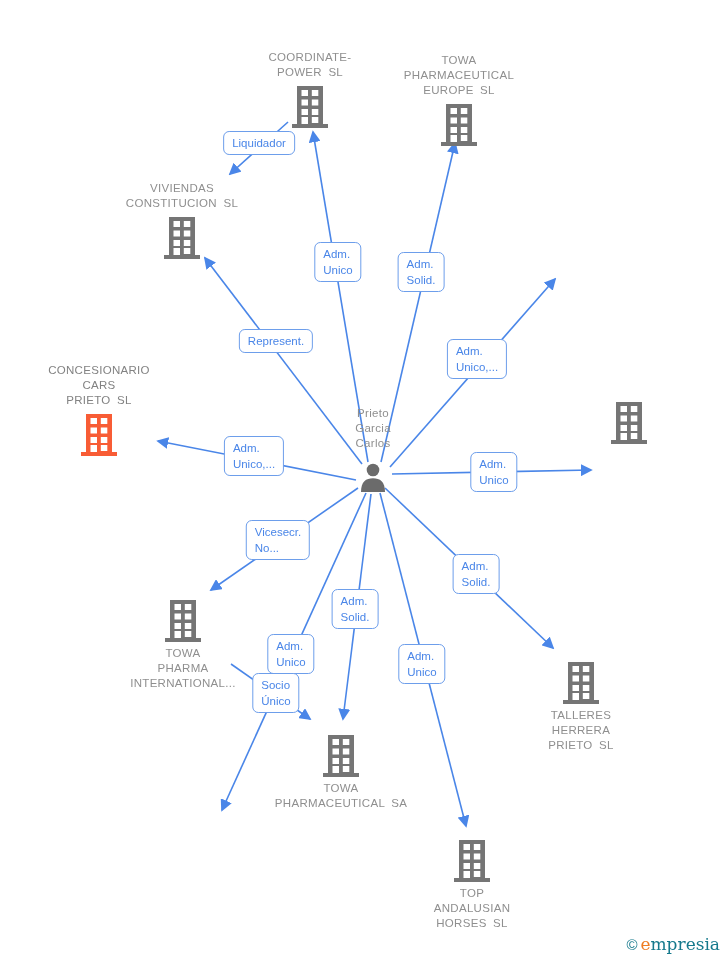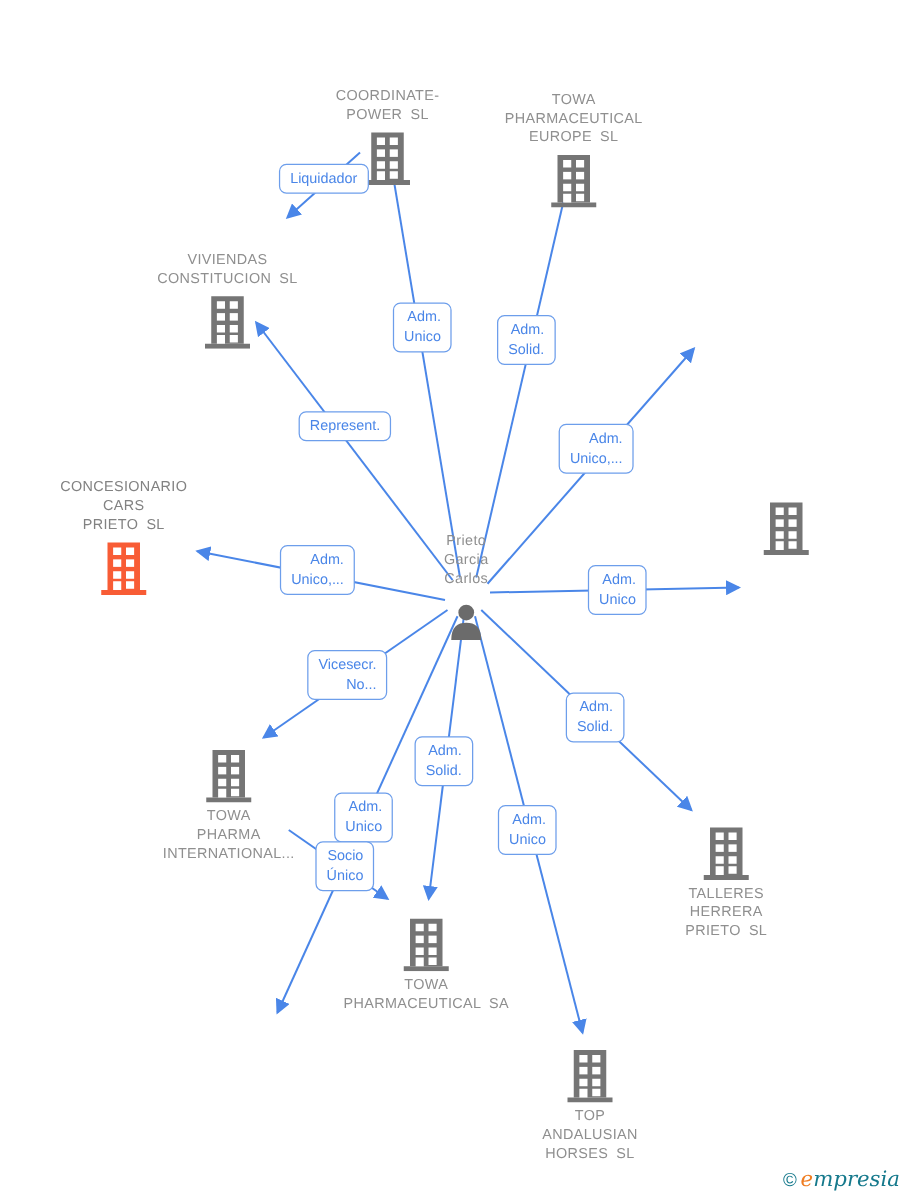--- a/index.html
+++ b/index.html
@@ -7,38 +7,38 @@
     position:relative;width:728px;height:960px;background:#ffffff;
     font-family:"Liberation Sans", sans-serif;overflow:hidden;
   }
   .edges-svg{position:absolute;left:0;top:0;z-index:1;}
   .node{position:absolute;width:150px;display:flex;flex-direction:column;align-items:center;z-index:2;}
   .node .label{
     text-align:center;font-size:11.5px;line-height:15px;color:#8f8f8f;
     letter-spacing:.3px;word-spacing:3px;white-space:nowrap;
   }
   .node.focal .label{font-weight:normal;color:#828282;}
-  .node.above .label{margin-bottom:4px;margin-top:20px;}
+  .node.above .label{margin-bottom:4px;}
   .node.below .label{margin-top:4px;}
   .icon-building{color:#757575;display:block;}
   .focal .icon-building{color:#f85c35;}
   .icon-person{color:#6b6b6b;display:block;margin-top:8px;}
   .person-label{color:#8c8c8c;font-size:12px;line-height:15px;text-align:center;}
   .edge-label{
     position:absolute;transform:translate(-50%,-50%);z-index:3;
     background:#ffffff;border:1.5px solid #6d9eeb;border-radius:6px;
-    color:#4a86e8;font-size:11.5px;line-height:16px;text-align:right;
+    color:#4a86e8;font-size:11.5px;line-height:16px;text-align:left;
     padding:3px 8px;white-space:nowrap;
   }
   .footer{
     position:absolute;right:8px;bottom:6px;z-index:4;font-size:15px;
     color:#15798c;
   }
   .footer .copy{font-family:"Liberation Sans",sans-serif;margin-right:3px;}
-  .footer .brand{font-family:"DejaVu Serif",serif;font-style:italic;font-size:17px;}
+  .footer .brand{font-family:"DejaVu Serif",serif;font-size:17px;}
   .footer .brand-e{color:#ef7d22;}
   .footer .brand-rest{color:#15798c;}
 </style>
 </head>
 <body>
 
 <div class="canvas">
 
   <svg class="edges-svg" width="728" height="960" viewBox="0 0 728 960">
     <defs>

